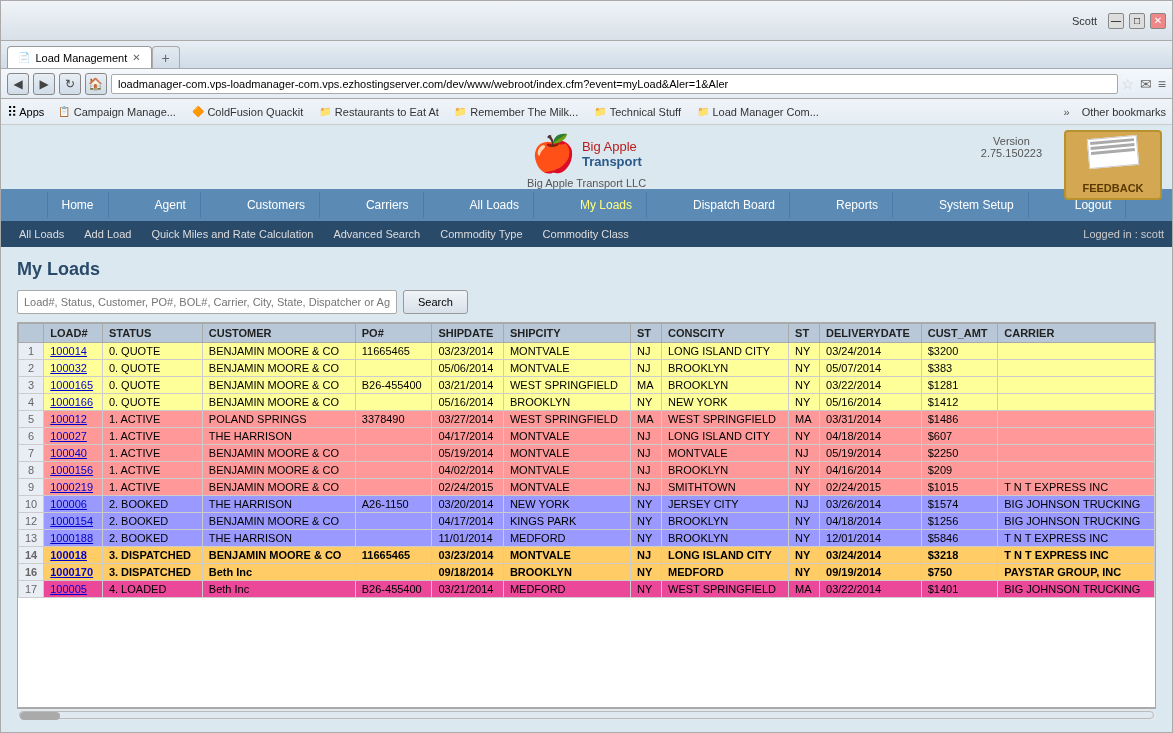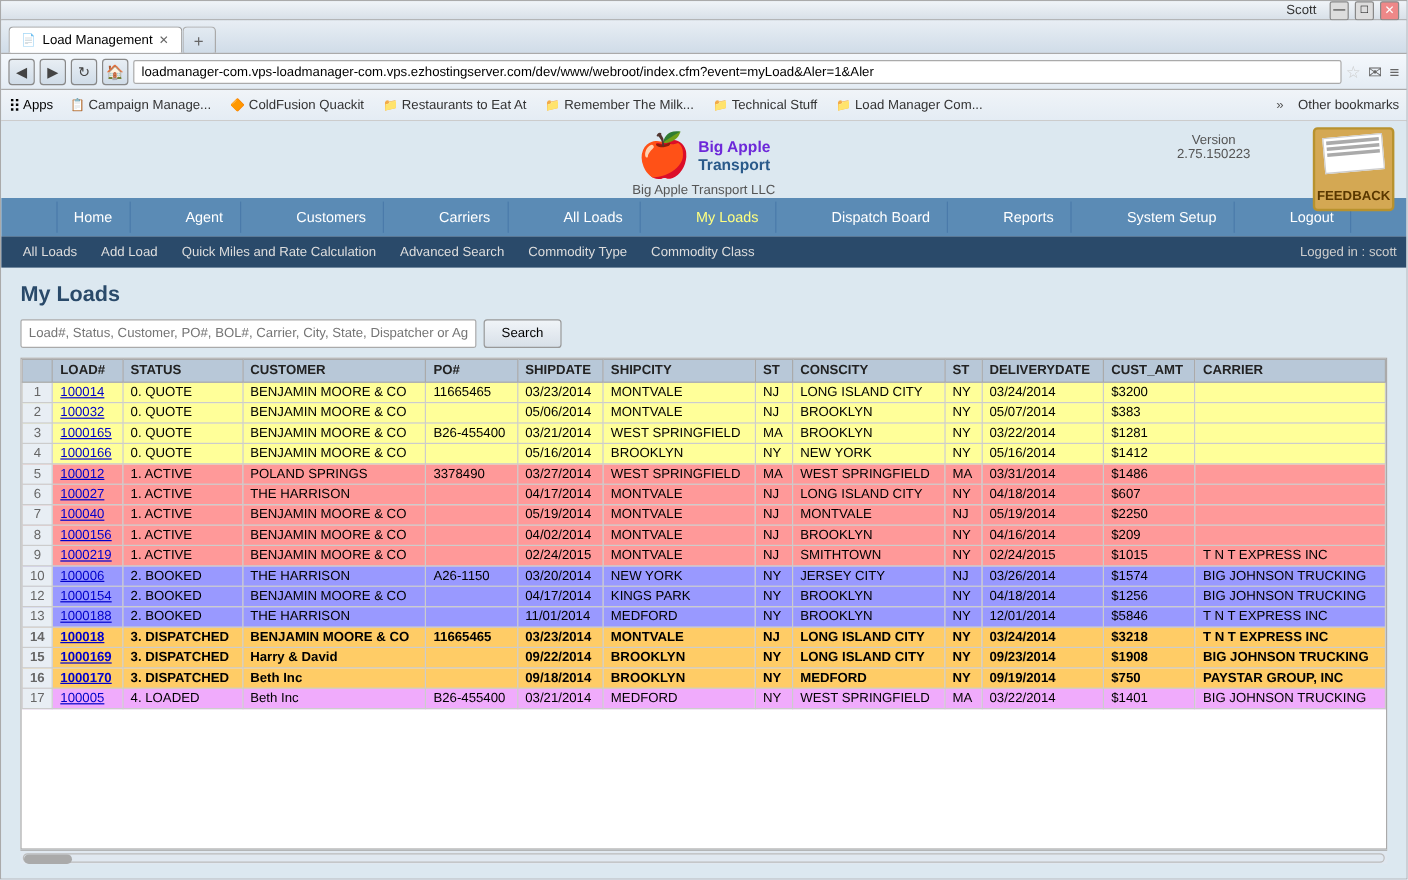--- a/index.html
+++ b/index.html
@@ -1,20 +1,20 @@
 <!DOCTYPE html>
 <html><head>
   <meta charset="utf-8">
   <style>
     * { margin: 0; padding: 0; box-sizing: border-box; }
     body { font-family: Arial, sans-serif; font-size: 12px; background: #c8d8e8; overflow: hidden; }
 
     
     .browser-chrome { background: #dce6f0; border: 1px solid #aaa; width: 1173px; height: 733px; display: flex; flex-direction: column; }
-    .title-bar { background: linear-gradient(to bottom, #f0f4f8, #d8e0e8); height: 16px; display: flex; align-items: center; justify-content: flex-end; padding: 0 6px; border-bottom: 1px solid #aaa; }
+    .title-bar { background: linear-gradient(to bottom, #f0f4f8, #d8e0e8); height: 40px; display: flex; align-items: center; justify-content: flex-end; padding: 0 6px; border-bottom: 1px solid #aaa; }
     .title-bar-btn { width: 16px; height: 16px; border: 1px solid #888; border-radius: 2px; margin-left: 3px; background: #ddd; font-size: 10px; display: flex; align-items: center; justify-content: center; cursor: pointer; }
     .title-bar-right { display: flex; align-items: center; gap: 2px; }
     .user-label { font-size: 11px; color: #333; margin-right: 8px; }
 
     
     .tab-bar { background: linear-gradient(to bottom, #e8eef4, #d0dce8); height: 28px; display: flex; align-items: flex-end; padding: 0 6px; border-bottom: 1px solid #aaa; }
     .tab { background: #c8d4e0; border: 1px solid #999; border-bottom: none; border-radius: 4px 4px 0 0; padding: 3px 10px; font-size: 11px; display: flex; align-items: center; gap: 5px; height: 22px; }
     .tab.active { background: white; }
     .tab-icon { font-size: 10px; }
     .tab-close { font-size: 10px; cursor: pointer; color: #666; }
@@ -38,21 +38,21 @@
     .other-bookmarks { margin-left: 2px; cursor: pointer; color: #333; white-space: nowrap; }
 
     
     .app-content { flex: 1; background: #dce8f0; overflow: hidden; display: flex; flex-direction: column; position: relative; }
 
     
     .app-header { background: #dce8f0; padding: 8px 0 0 0; display: flex; align-items: flex-start; justify-content: center; position: relative; }
     .logo-area { display: flex; flex-direction: column; align-items: center; }
     .logo-box { display: flex; align-items: center; gap: 6px; }
     .version-box { position: absolute; right: 130px; top: 10px; font-size: 11px; color: #555; text-align: center; }
-    .feedback-box { position: absolute; right: 10px; top: 5px; width: 68px; height: 70px; background: #d4a853; border: 2px solid #b8922e; border-radius: 4px; display: flex; flex-direction: column; align-items: center; justify-content: flex-end; padding-bottom: 4px; font-size: 11px; font-weight: bold; color: #5a3800; overflow: hidden; }
+    .feedback-box { position: absolute; right: 10px; top: 5px; width: 98px; height: 70px; background: #d4a853; border: 2px solid #b8922e; border-radius: 4px; display: flex; flex-direction: column; align-items: center; justify-content: flex-end; padding-bottom: 4px; font-size: 11px; font-weight: bold; color: #5a3800; overflow: hidden; }
     .feedback-paper { width: 50px; height: 30px; background: white; border: 1px solid #ccc; position: absolute; top: 5px; left: 50%; transform: translateX(-50%) rotate(-5deg); font-size: 8px; padding: 2px; }
 
     
     .nav-bar { background: #5b8bb5; display: flex; align-items: center; justify-content: center; height: 32px; gap: 32px; }
     .nav-item { color: white; padding: 6px 14px; font-size: 12px; cursor: pointer; border-right: 1px solid #4a7aaa; }
     .nav-item:first-child { border-left: 1px solid #4a7aaa; }
     .nav-item.active { color: #ffff80; }
 
     
     .sub-nav { background: #2a4a6a; display: flex; align-items: center; height: 26px; padding: 0 8px; }
@@ -74,21 +74,21 @@
     th { background: #b8c8d8; border: 1px solid #aaa; padding: 3px 6px; text-align: left; font-weight: bold; white-space: nowrap; color: #222; }
     td { border: 1px solid #ccc; padding: 2px 6px; white-space: nowrap; }
     .row-num { color: #666; text-align: center; width: 20px; background: #e8eef4; }
     .load-link { color: #0000cc; text-decoration: underline; cursor: pointer; }
 
     
     .row-quote { background: #ffff99; }
     .row-active { background: #ff9999; }
     .row-booked { background: #9999ff; padding-left: 24px; }
     .row-dispatched { background: #ffcc66; font-weight: bold; }
-    .row-loaded { background: #f0abfc; }
+    .row-loaded { background: #ec4899; }
 
     
     .scroll-hint { height: 12px; background: #e0e8f0; border-top: 1px solid #aaa; display: flex; align-items: center; }
     .scroll-track { flex: 1; height: 8px; background: #e0e8f0; margin: 0 2px; border: 1px solid #bbb; border-radius: 4px; position: relative; }
     .scroll-thumb { width: 40px; height: 8px; background: #aaa; border-radius: 4px; position: absolute; left: 0; }
   </style>
 </head>
 <body>
 
 <div class="browser-chrome">
@@ -155,21 +155,21 @@
     <span class="other-bookmarks">Other bookmarks</span>
   </div>
 
   <div class="app-content">
 
     <div class="app-header">
       <div class="logo-area">
         <div class="logo-box">
           <span style="font-size:36px; color:#cc0000;">🍎</span>
           <div>
-            <div style="font-size:13px; font-weight:bold; color:#6d28d9;text-align:center;">Big Apple</div>
+            <div style="font-size:13px; font-weight:normal; color:#b91c1c;">Big Apple</div>
             <div style="font-size:13px; font-weight:bold; color:#2a5a8a;">Transport</div>
           </div>
         </div>
         <div style="font-size:11px; color:#555; margin-top:2px;">Big Apple Transport LLC</div>
       </div>
 
       <div class="version-box">
         <div>Version</div>
         <div>2.75.150223</div>
       </div>
@@ -424,35 +424,20 @@
                 <td>03/23/2014</td>
                 <td>MONTVALE</td>
                 <td>NJ</td>
                 <td>LONG ISLAND CITY</td>
                 <td>NY</td>
                 <td>03/24/2014</td>
                 <td>$3218</td>
                 <td>T N T EXPRESS INC</td>
               </tr>
               <tr class="row-dispatched">
-                <td class="row-num">15</td>
-                <td class="load-link">1000169</td>
-                <td>3. DISPATCHED</td>
-                <td>Harry &amp; David</td>
-                <td></td>
-                <td>09/22/2014</td>
-                <td>BROOKLYN</td>
-                <td>NY</td>
-                <td>LONG ISLAND CITY</td>
-                <td>NY</td>
-                <td>09/23/2014</td>
-                <td>$1908</td>
-                <td>BIG JOHNSON TRUCKING</td>
-              </tr>
-              <tr class="row-dispatched">
                 <td class="row-num">16</td>
                 <td class="load-link">1000170</td>
                 <td>3. DISPATCHED</td>
                 <td>Beth Inc</td>
                 <td></td>
                 <td>09/18/2014</td>
                 <td>BROOKLYN</td>
                 <td>NY</td>
                 <td>MEDFORD</td>
                 <td>NY</td>

